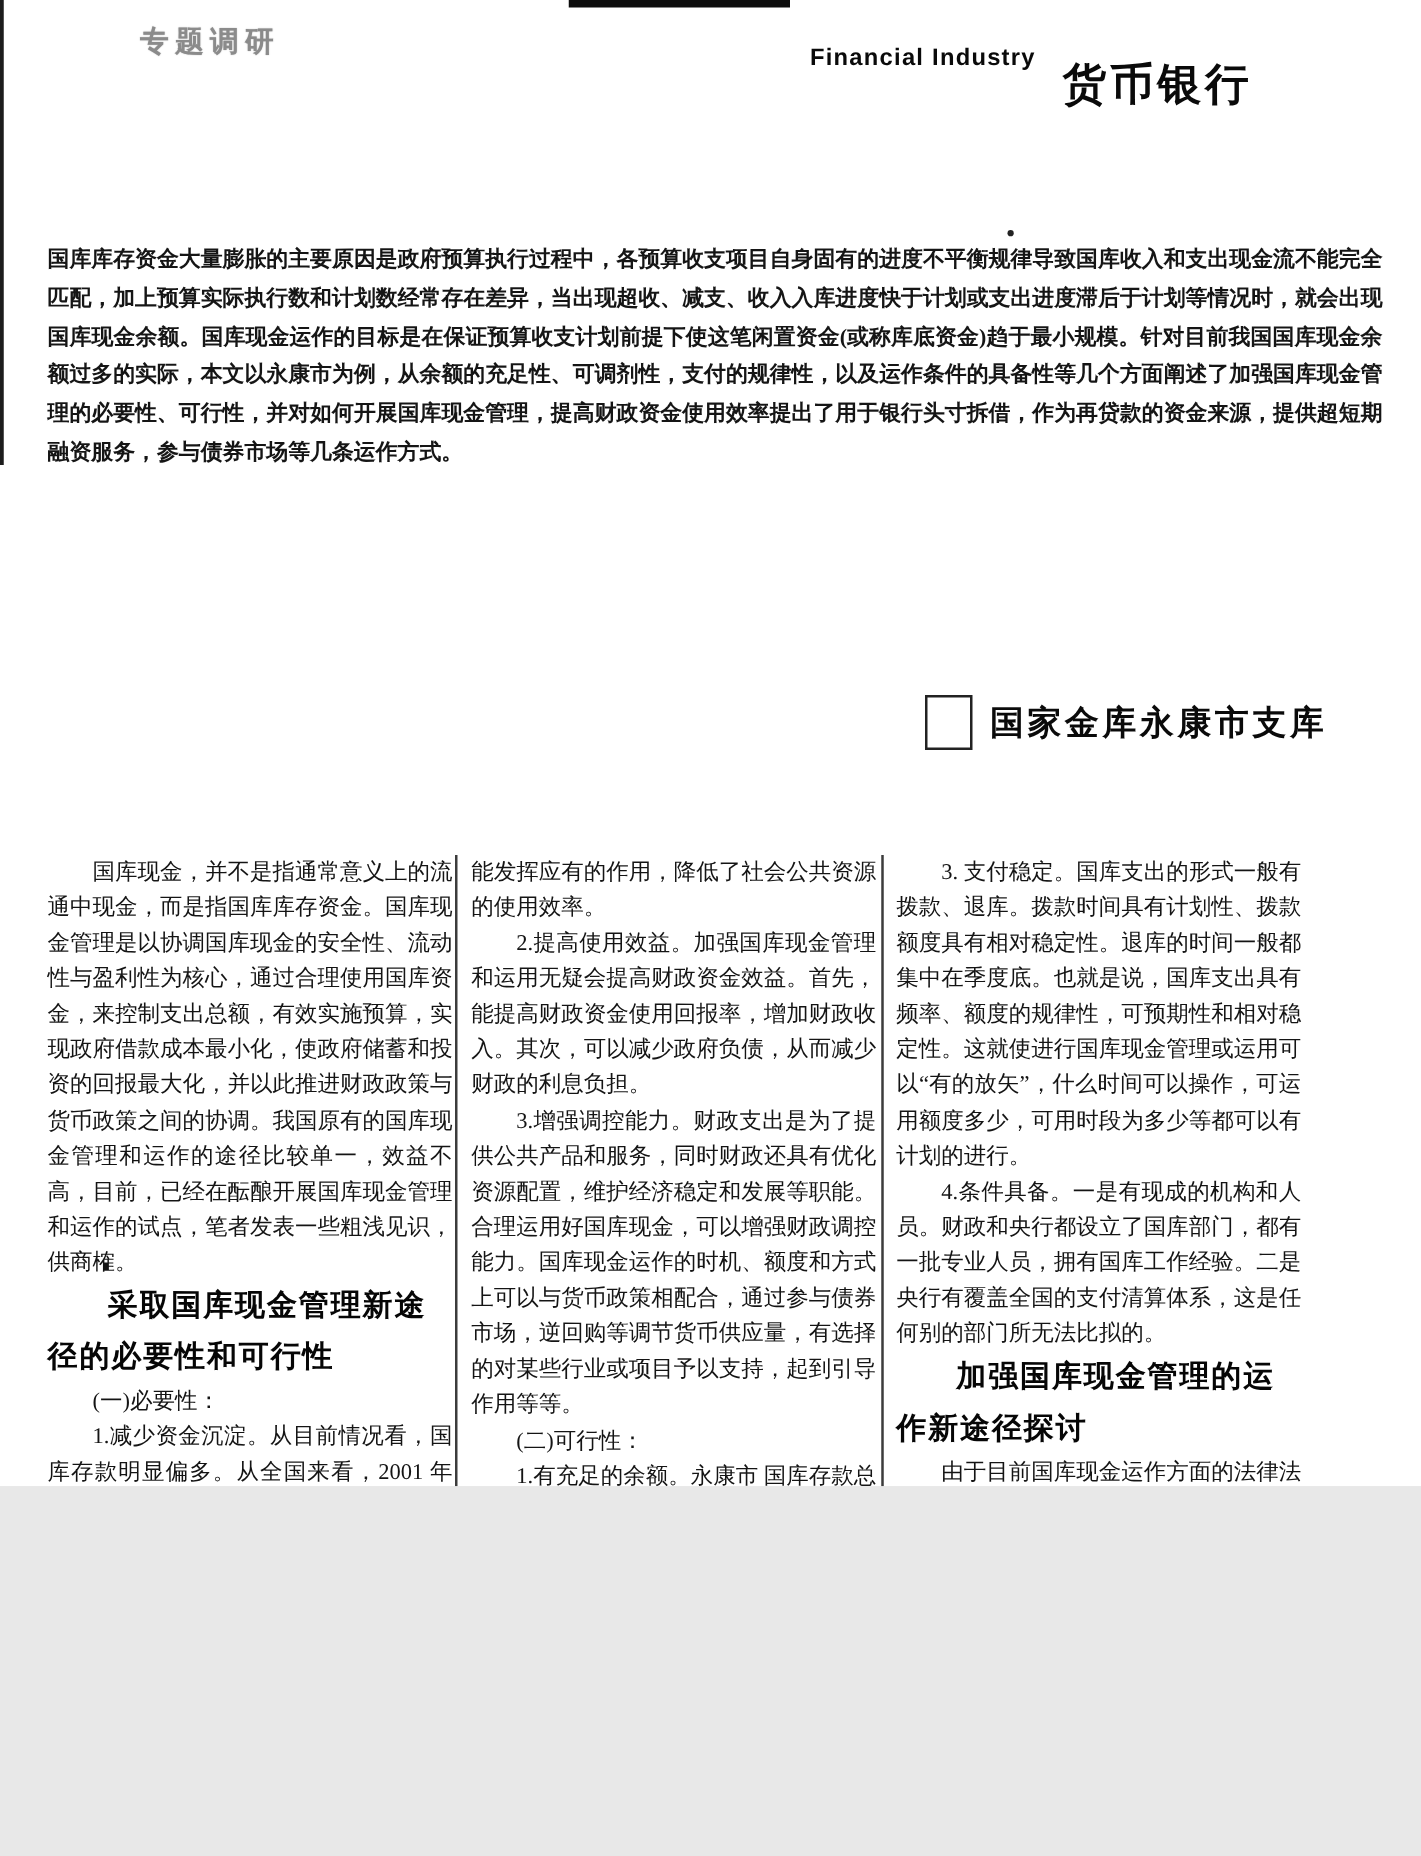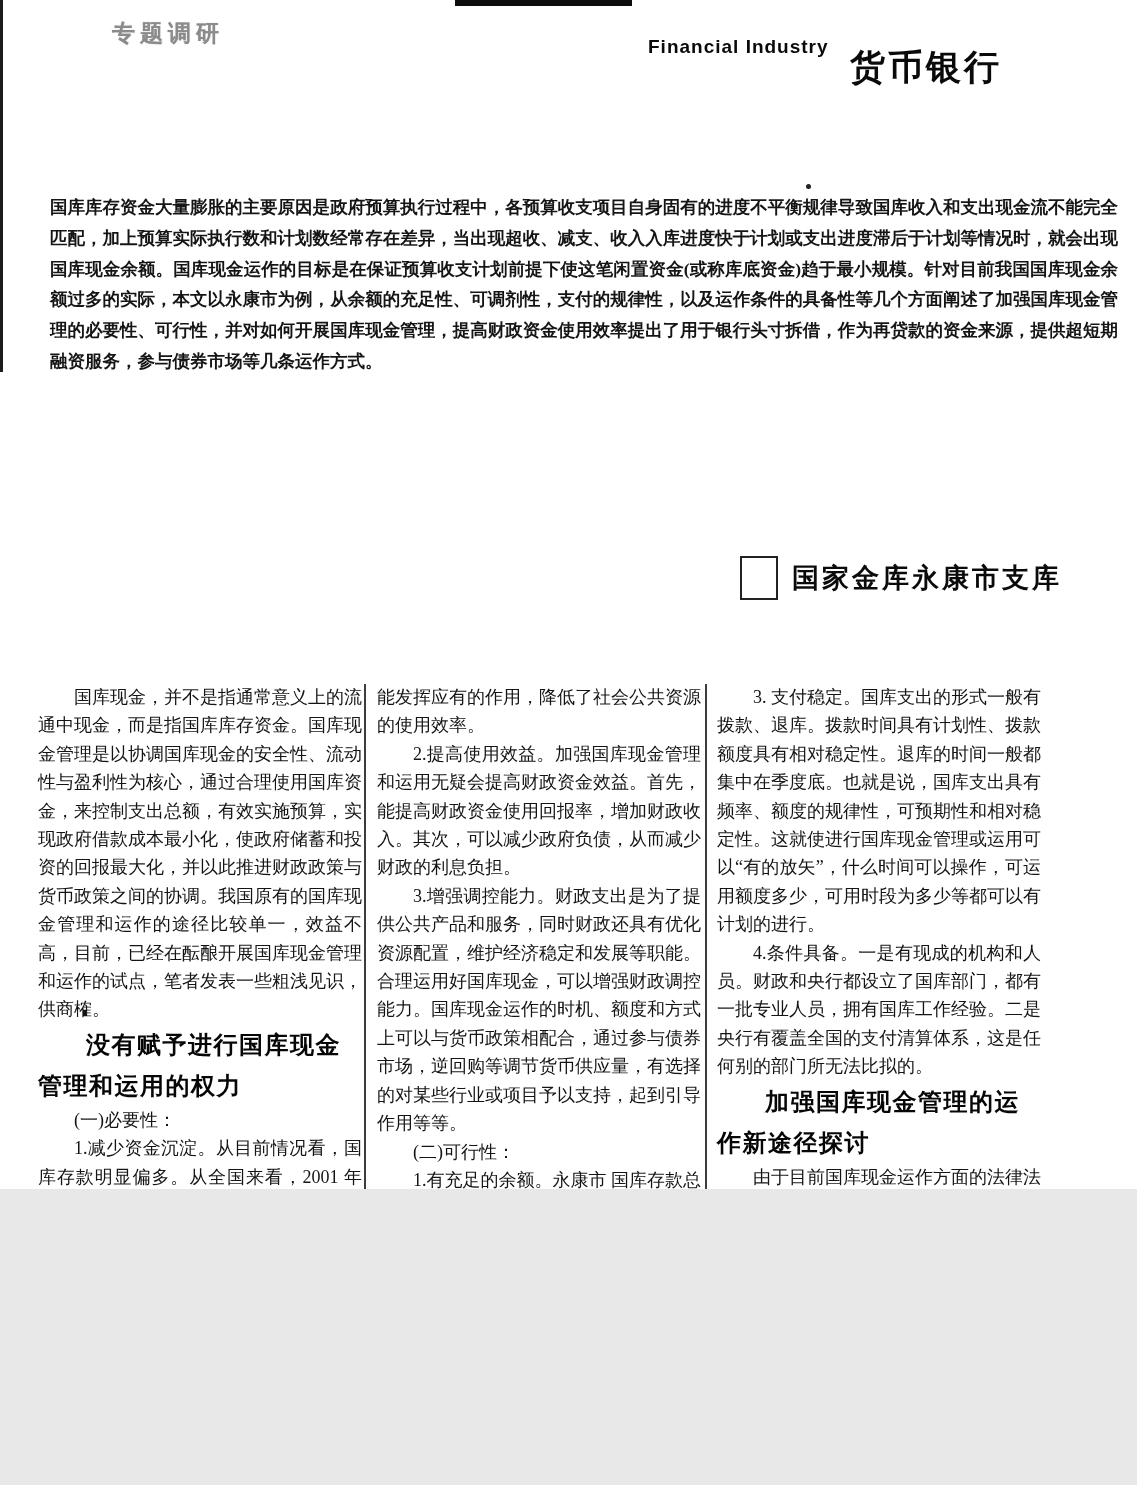--- a/index.html
+++ b/index.html
@@ -27,21 +27,21 @@
     font-family:"Liberation Sans", sans-serif;
     font-size:19px;font-weight:800;letter-spacing:1px;color:#0a0a0a;
   }
   .journal-cn{
     position:absolute;left:850px;top:20px;
     font-family:"Liberation Sans", sans-serif;
     font-size:35px;font-weight:900;letter-spacing:3px;color:#0a0a0a;margin-top:24px;
   }
   
   .abstract{
-    position:absolute;left:50px;top:192px;width:1068px;
+    position:absolute;left:38px;top:192px;width:1068px;
     font-size:17.5px;line-height:30.8px;font-weight:700;
     text-align:justify;color:#151515;
   }
   
   .main-title{
     position:absolute;left:38px;top:352px;width:1060px;
     font-family:"Liberation Sans", sans-serif;
     font-size:86px;font-weight:900;letter-spacing:9px;
     color:#050505;white-space:nowrap;
   }
@@ -102,21 +102,21 @@
   <div class="byline">
     <span class="byline-box"></span>
     <span class="byline-text">国家金库永康市支库</span>
   </div>
 
   <div class="col-rule rule-a"></div>
   <div class="col-rule rule-b"></div>
 
   <div class="col col1">
     <p>国库现金，并不是指通常意义上的流通中现金，而是指国库库存资金。国库现金管理是以协调国库现金的安全性、流动性与盈利性为核心，通过合理使用国库资金，来控制支出总额，有效实施预算，实现政府借款成本最小化，使政府储蓄和投资的回报最大化，并以此推进财政政策与货币政策之间的协调。我国原有的国库现金管理和运作的途径比较单一，效益不高，目前，已经在酝酿开展国库现金管理和运作的试点，笔者发表一些粗浅见识，供商榷。</p>
-    <p class="sec-heading">没有赋予进行国库现金管理和运用的权力</p>
+    <p class="sec-heading">采取国库现金管理新途径的必要性和可行性</p>
     <p>(一)必要性：</p>
     <p>1.减少资金沉淀。从目前情况看，国库存款明显偏多。从全国来看，2001 年以来，国库库存资金余额平均高达 4,000 亿元，2004 年末接近 7000 亿元。单就永康市一个县级市来说，上半年国库存款持续增长，全市国库预算存款已达 4 亿元，比年初增长 48.5%，超过2004 年一般预算收入的四分之一强。国库存款过多意味着有较多的财政资金沉淀于国库，资金是物资的反映，资金的沉淀体现了物资冻结。财政资金沉淀于国库，实质上就是一部分本应在社会流通领域或在商业银行可用于信贷的资金退出流通领域，沉淀于国库。这使社会可用资金减少，加剧资金紧张，同时也使部分社会资源因缺少资金，而无法流动，不</p>
   </div>
 
   <div class="col col2">
     <p class="cont">能发挥应有的作用，降低了社会公共资源的使用效率。</p>
     <p>2.提高使用效益。加强国库现金管理和运用无疑会提高财政资金效益。首先，能提高财政资金使用回报率，增加财政收入。其次，可以减少政府负债，从而减少财政的利息负担。</p>
     <p>3.增强调控能力。财政支出是为了提供公共产品和服务，同时财政还具有优化资源配置，维护经济稳定和发展等职能。合理运用好国库现金，可以增强财政调控能力。国库现金运作的时机、额度和方式上可以与货币政策相配合，通过参与债券市场，逆回购等调节货币供应量，有选择的对某些行业或项目予以支持，起到引导作用等等。</p>
     <p>(二)可行性：</p>
     <p>1.有充足的余额。永康市 国库存款总体持续增长，库存底数不断提高，峰值屡创新高。 上半年，国库存款继续持续增长。从下图可以看出，国库库存余额远远高于同期的拨款和退库额合计；库存余额呈持续增加态势、支出发生额是一条相对平稳的折线。1-6 月份的峰值更是高达 4.21 亿元、3.87 亿元、3.93 亿元、4.48 亿元、4.33 亿元、4.33 亿元。</p>

